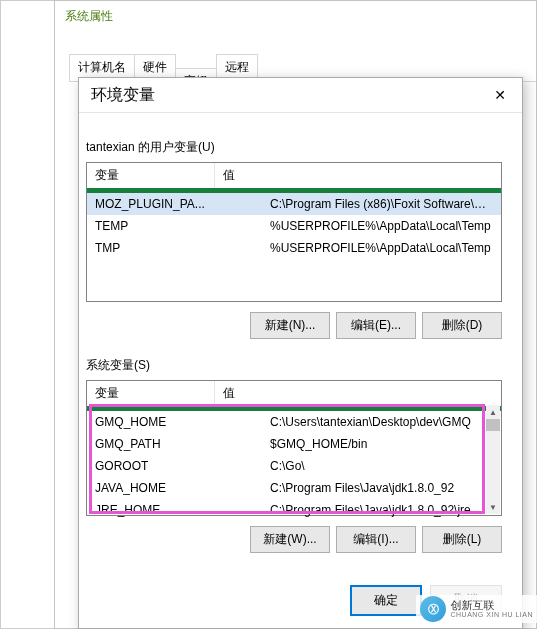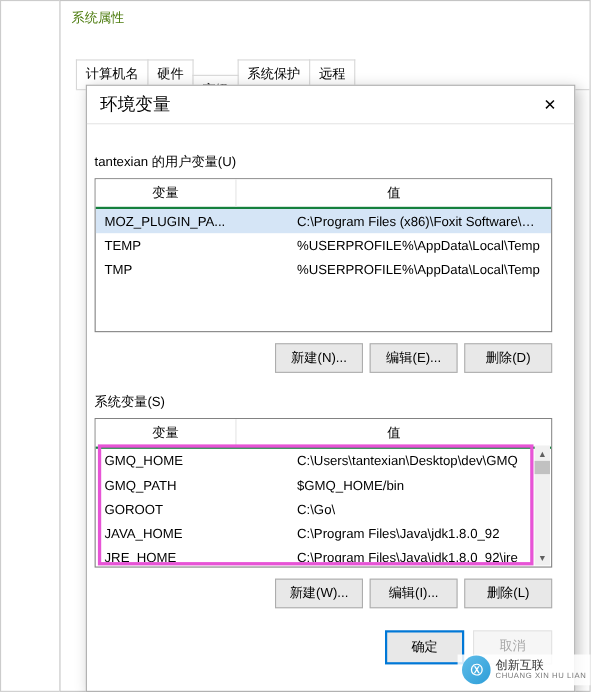--- a/index.html
+++ b/index.html
@@ -96,23 +96,22 @@
       border: 1px solid #828282;
       height: 140px;
       position: relative;
       background: #fff;
     }
     .table-box.sysbox {
       height: 136px;
     }
     .table-head {
       display: flex;
-      border-bottom: 2px solid #15803d;
-      background: #fff;
-      text-align: center;
+      border-bottom: 5px solid #15803d;
+      background: #fff;
     }
     .th {
       padding: 4px 8px;
       font-size: 12px;
       color: #000;
       border-right: 1px solid #e5e5e5;
     }
     .th.name {
       width: 128px;
     }
@@ -179,21 +178,21 @@
       border: 1px solid #adadad;
       background: #e8e8e8;
       padding: 4px 0;
       width: 80px;
       text-align: center;
       font-size: 12px;
       cursor: pointer;
     }
     .dialog-btn-row {
       position: absolute;
-      bottom: 24px;
+      bottom: 12px;
       right: 20px;
       display: flex;
       gap: 8px;
     }
     .dialog-btn-row .btn {
       width: 72px;
       padding: 5px 0;
     }
     .btn.primary {
       border: 2px solid #0078d7;
@@ -249,21 +248,20 @@
 <body>
 
 <div class="page-border"></div>
 
 <div class="outer-dialog">
   <div class="outer-title">系统属性</div>
   <div class="tab-row">
     <div class="tab">计算机名</div>
     <div class="tab">硬件</div>
     <div class="tab active">高级</div>
-    <div class="tab">系统保护</div>
     <div class="tab">远程</div>
   </div>
 </div>
 
 <div class="inner-dialog">
   <div class="inner-titlebar">
     <span class="inner-title">环境变量</span>
     <span class="close-btn">✕</span>
   </div>
 

